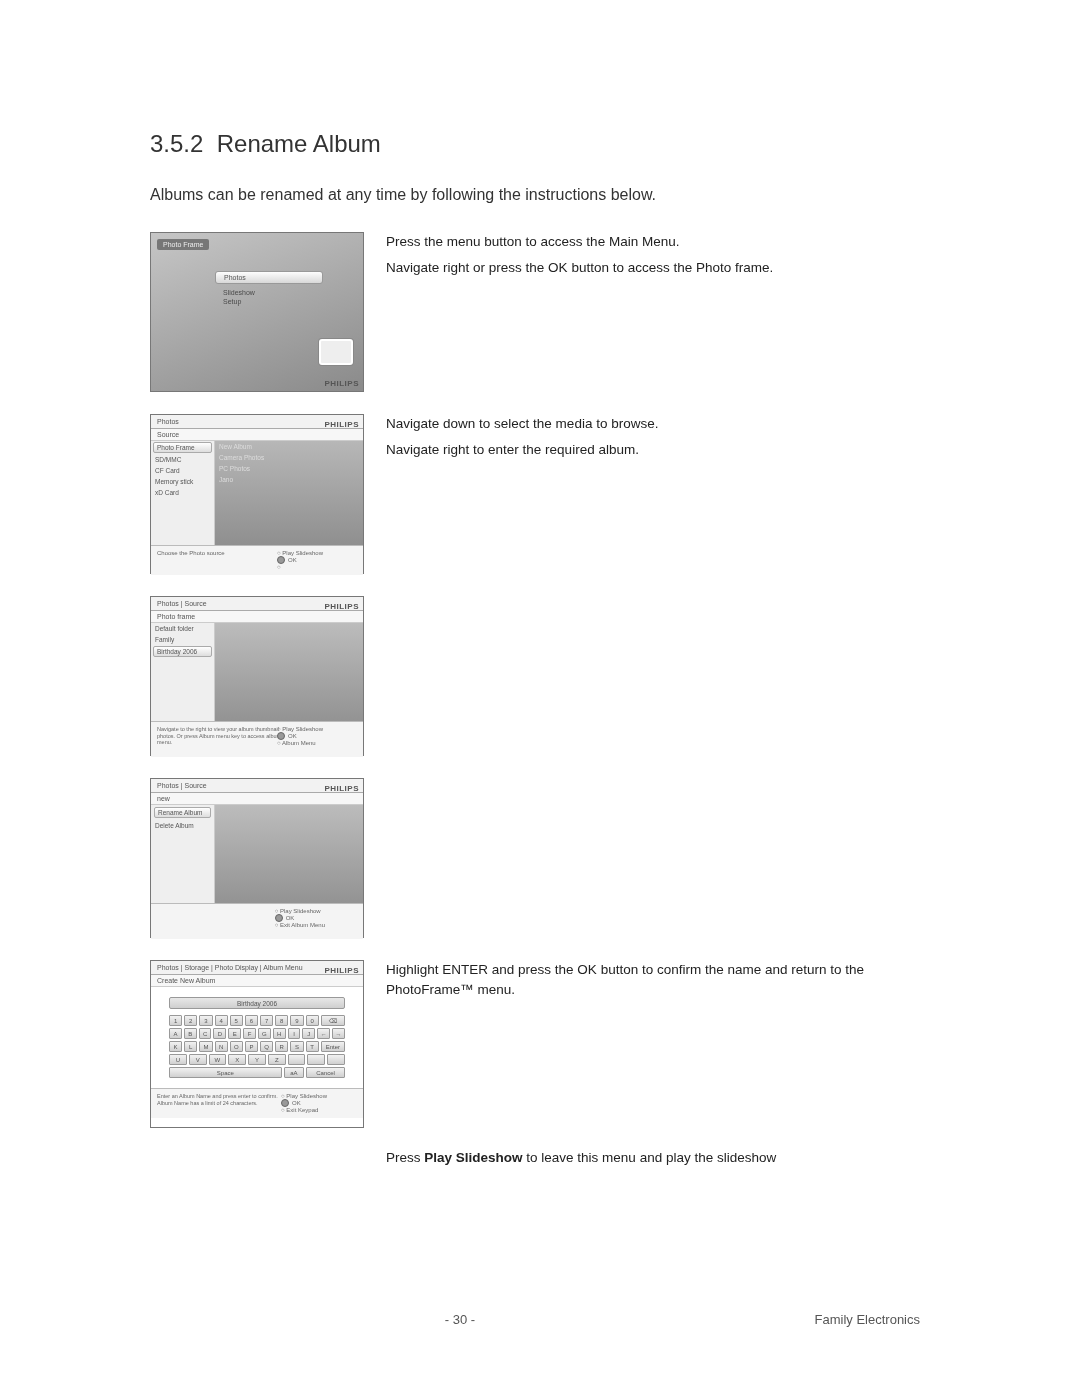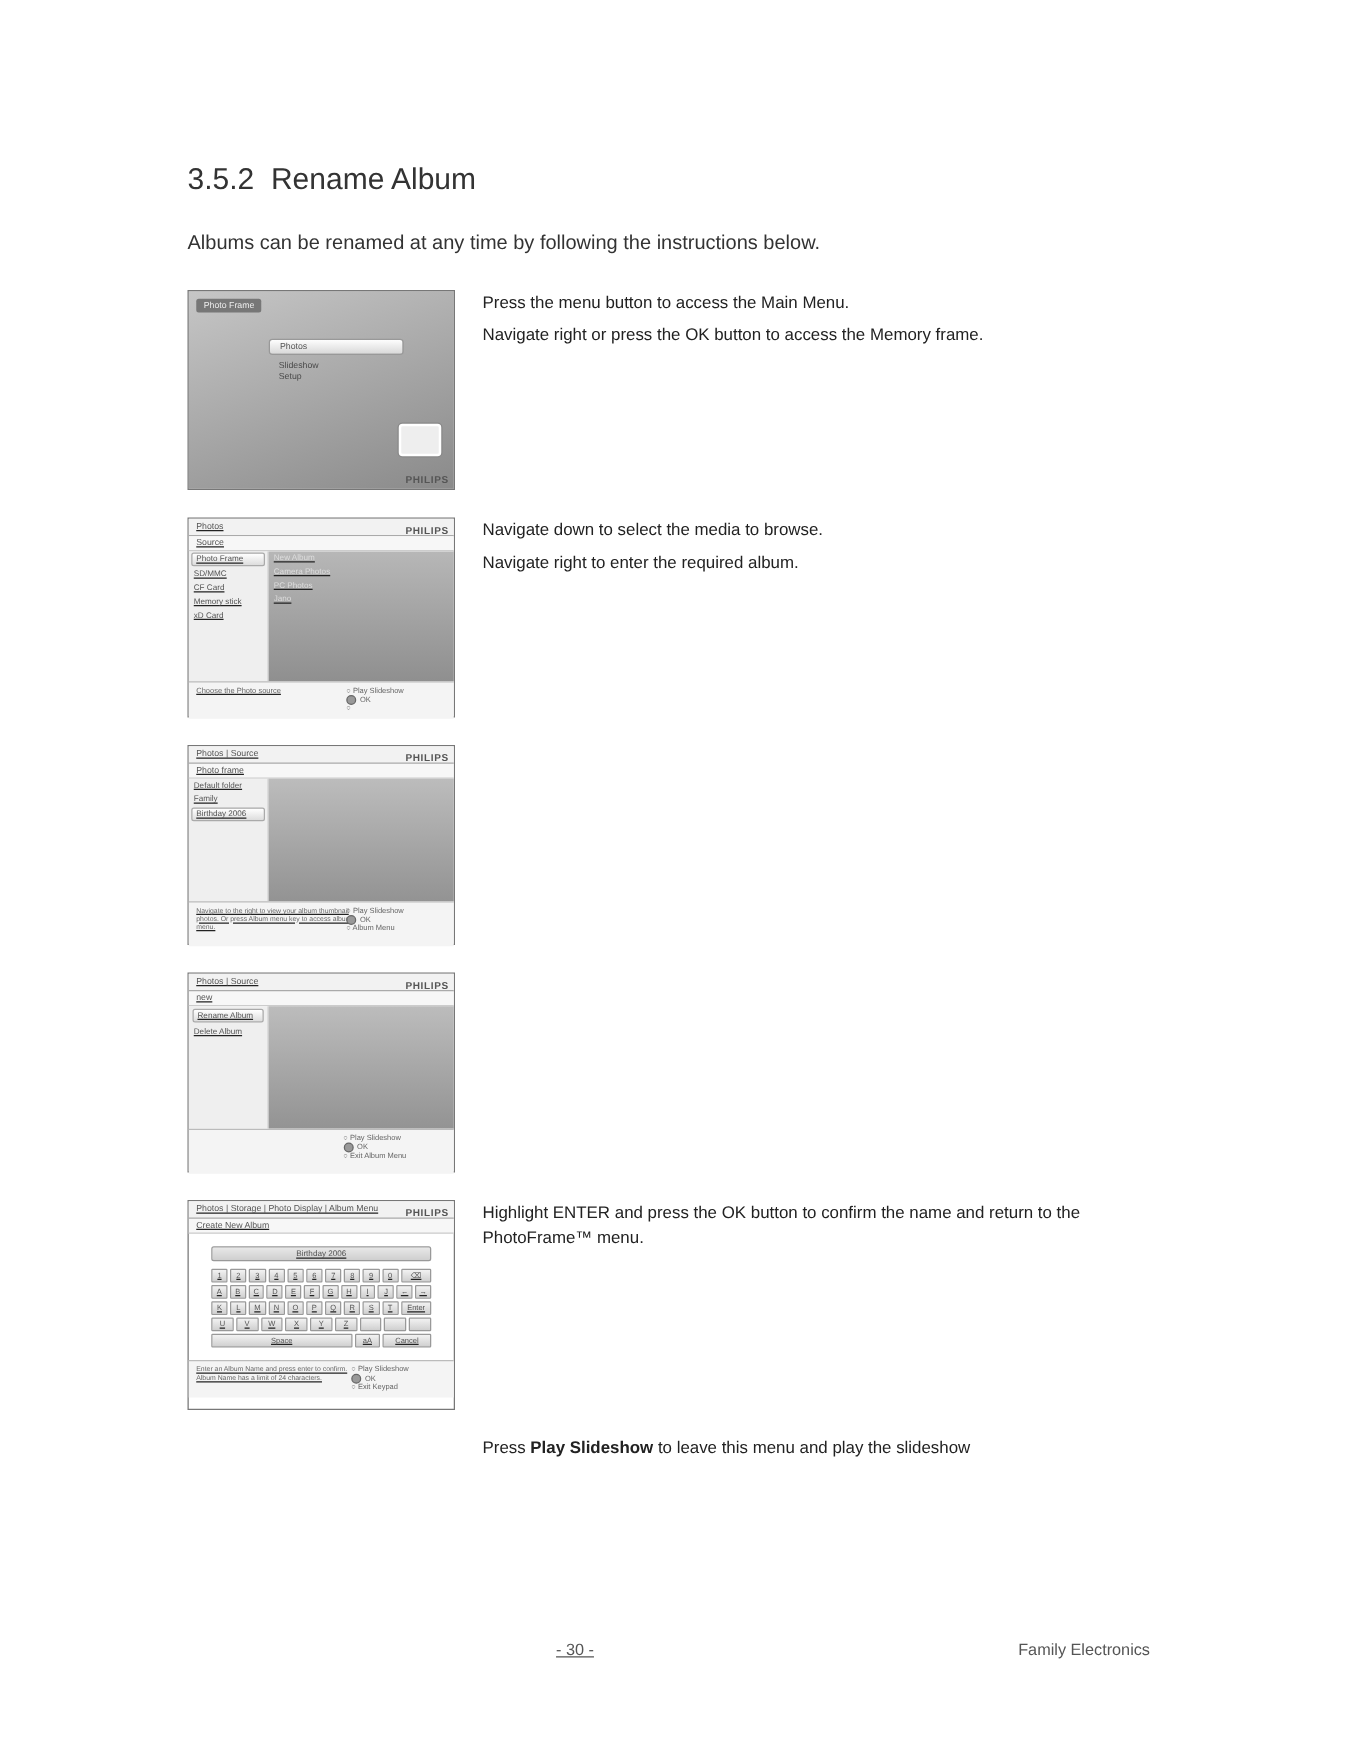--- a/index.html
+++ b/index.html
@@ -2,21 +2,21 @@
 <html><head>
 <meta charset="utf-8">
 <style>
   * { box-sizing: border-box; margin: 0; padding: 0; }
   html, body { width: 1080px; height: 1397px; background: #fff; font-family: Arial, Helvetica, sans-serif; color: #222; }
   .page { position: relative; width: 1056px; height: 1397px; }
   .content { position: absolute; left: 150px; top: 130px; width: 780px; }
   .section-title { font-size: 24px; font-weight: 400; color: #333; margin-bottom: 28px; }
   .intro { font-size: 16px; color: #333; margin-bottom: 28px; }
   .step { display: flex; align-items: flex-start; margin-bottom: 22px; }
-  .step .shot { flex: 0 0 214px; margin-right: 22px; text-decoration: underline; }
+  .step .shot { flex: 0 0 214px; margin-right: 22px; }
   .step .desc { flex: 1; font-size: 13.5px; line-height: 1.45; color: #222; }
   .step .desc p { margin-bottom: 6px; }
   .step .desc b { font-weight: 400; }
 
   
   .shot .frame {
     width: 214px;
     border: 1px solid #777;
     background: linear-gradient(180deg, #bfbfbf 0%, #9c9c9c 100%);
     position: relative;
@@ -114,21 +114,21 @@
   .shot5 .ftr { height:30px; background:#f4f4f4; border-top:1px solid #bbb; padding:4px 6px; position:relative; margin-top:4px;}
   .shot5 .ftr .hint { font-size:5.5px; color:#666; max-width:130px; line-height:1.25; }
   .shot5 .ftr .ok { position:absolute; right:36px; top:4px; font-size:6px; color:#666; }
 
   
   .page-footer {
     position: absolute; bottom: 70px; left: 0; width: 1080px;
     display: flex; justify-content: space-between; padding: 0 160px 0 0;
     font-size: 13px; color: #555;
   }
-  .page-footer .pg { margin: 0 auto; text-decoration: underline; }
+  .page-footer .pg { margin: 0 auto; }
   .page-footer .co { position:absolute; right: 160px; }
 
   .closing { text-align: left; font-size: 13.5px; color: #222; margin-top: 8px; margin-left: 236px;}
 </style>
 </head>
 <body>
 
 <div class="page">
   <div class="content">
 
@@ -146,21 +146,21 @@
             <div class="sel">Photos</div>
             <div class="row">Slideshow</div>
             <div class="row">Setup</div>
           </div>
           <div class="thumb"></div>
           <div class="brand">PHILIPS</div>
         </div>
       </div>
       <div class="desc">
         <p><span>Press the </span><b>menu</b><span> button to access the Main Menu.</span></p>
-        <p><span>Navigate </span><b>right</b><span> or press the </span><b>OK</b><span> button to access the </span><b>Memory</b><span> frame.</span></p>
+        <p><span>Navigate </span><b>right</b><span> or press the </span><b>OK</b><span> button to access the </span><b>Photo</b><span> frame.</span></p>
       </div>
     </div>
 
     <div class="step">
       <div class="shot shot2">
         <div class="frame">
           <div class="hdr"><span>Photos</span><span class="brand-top">PHILIPS</span></div>
           <div class="hdr2">Source</div>
           <div class="cols">
             <div class="col-l">

